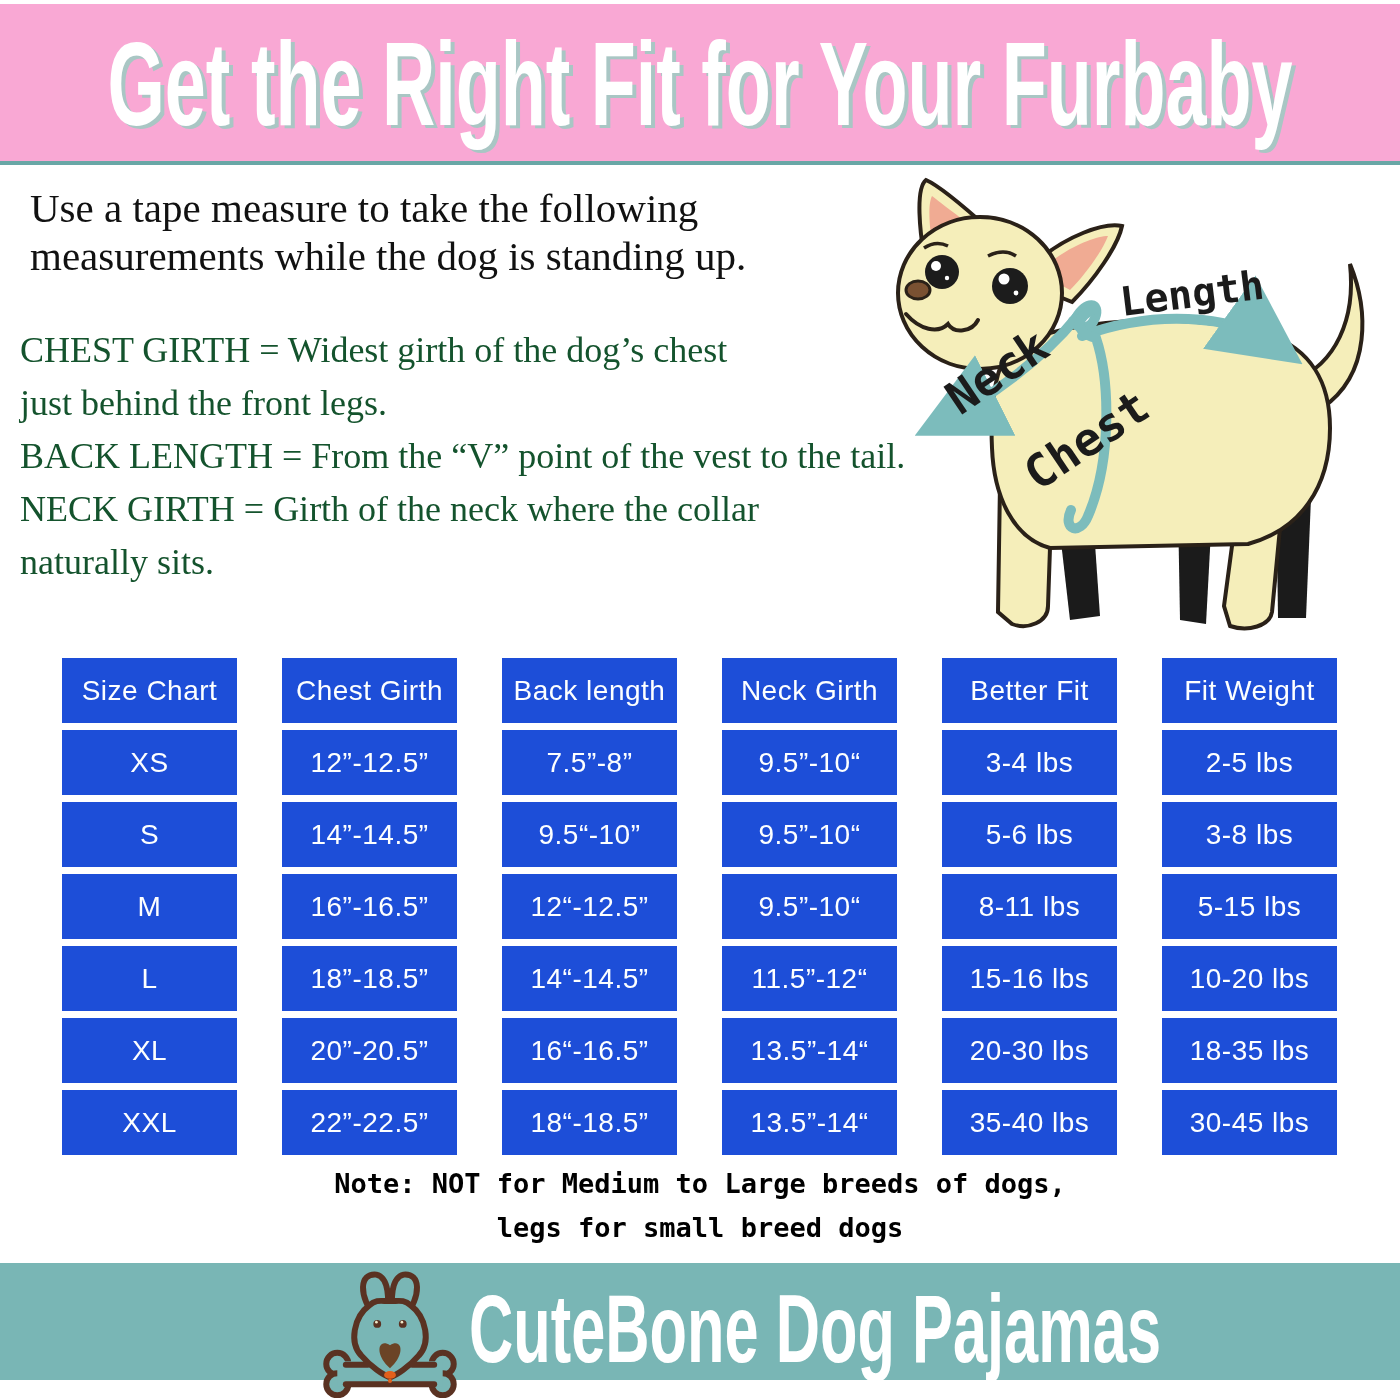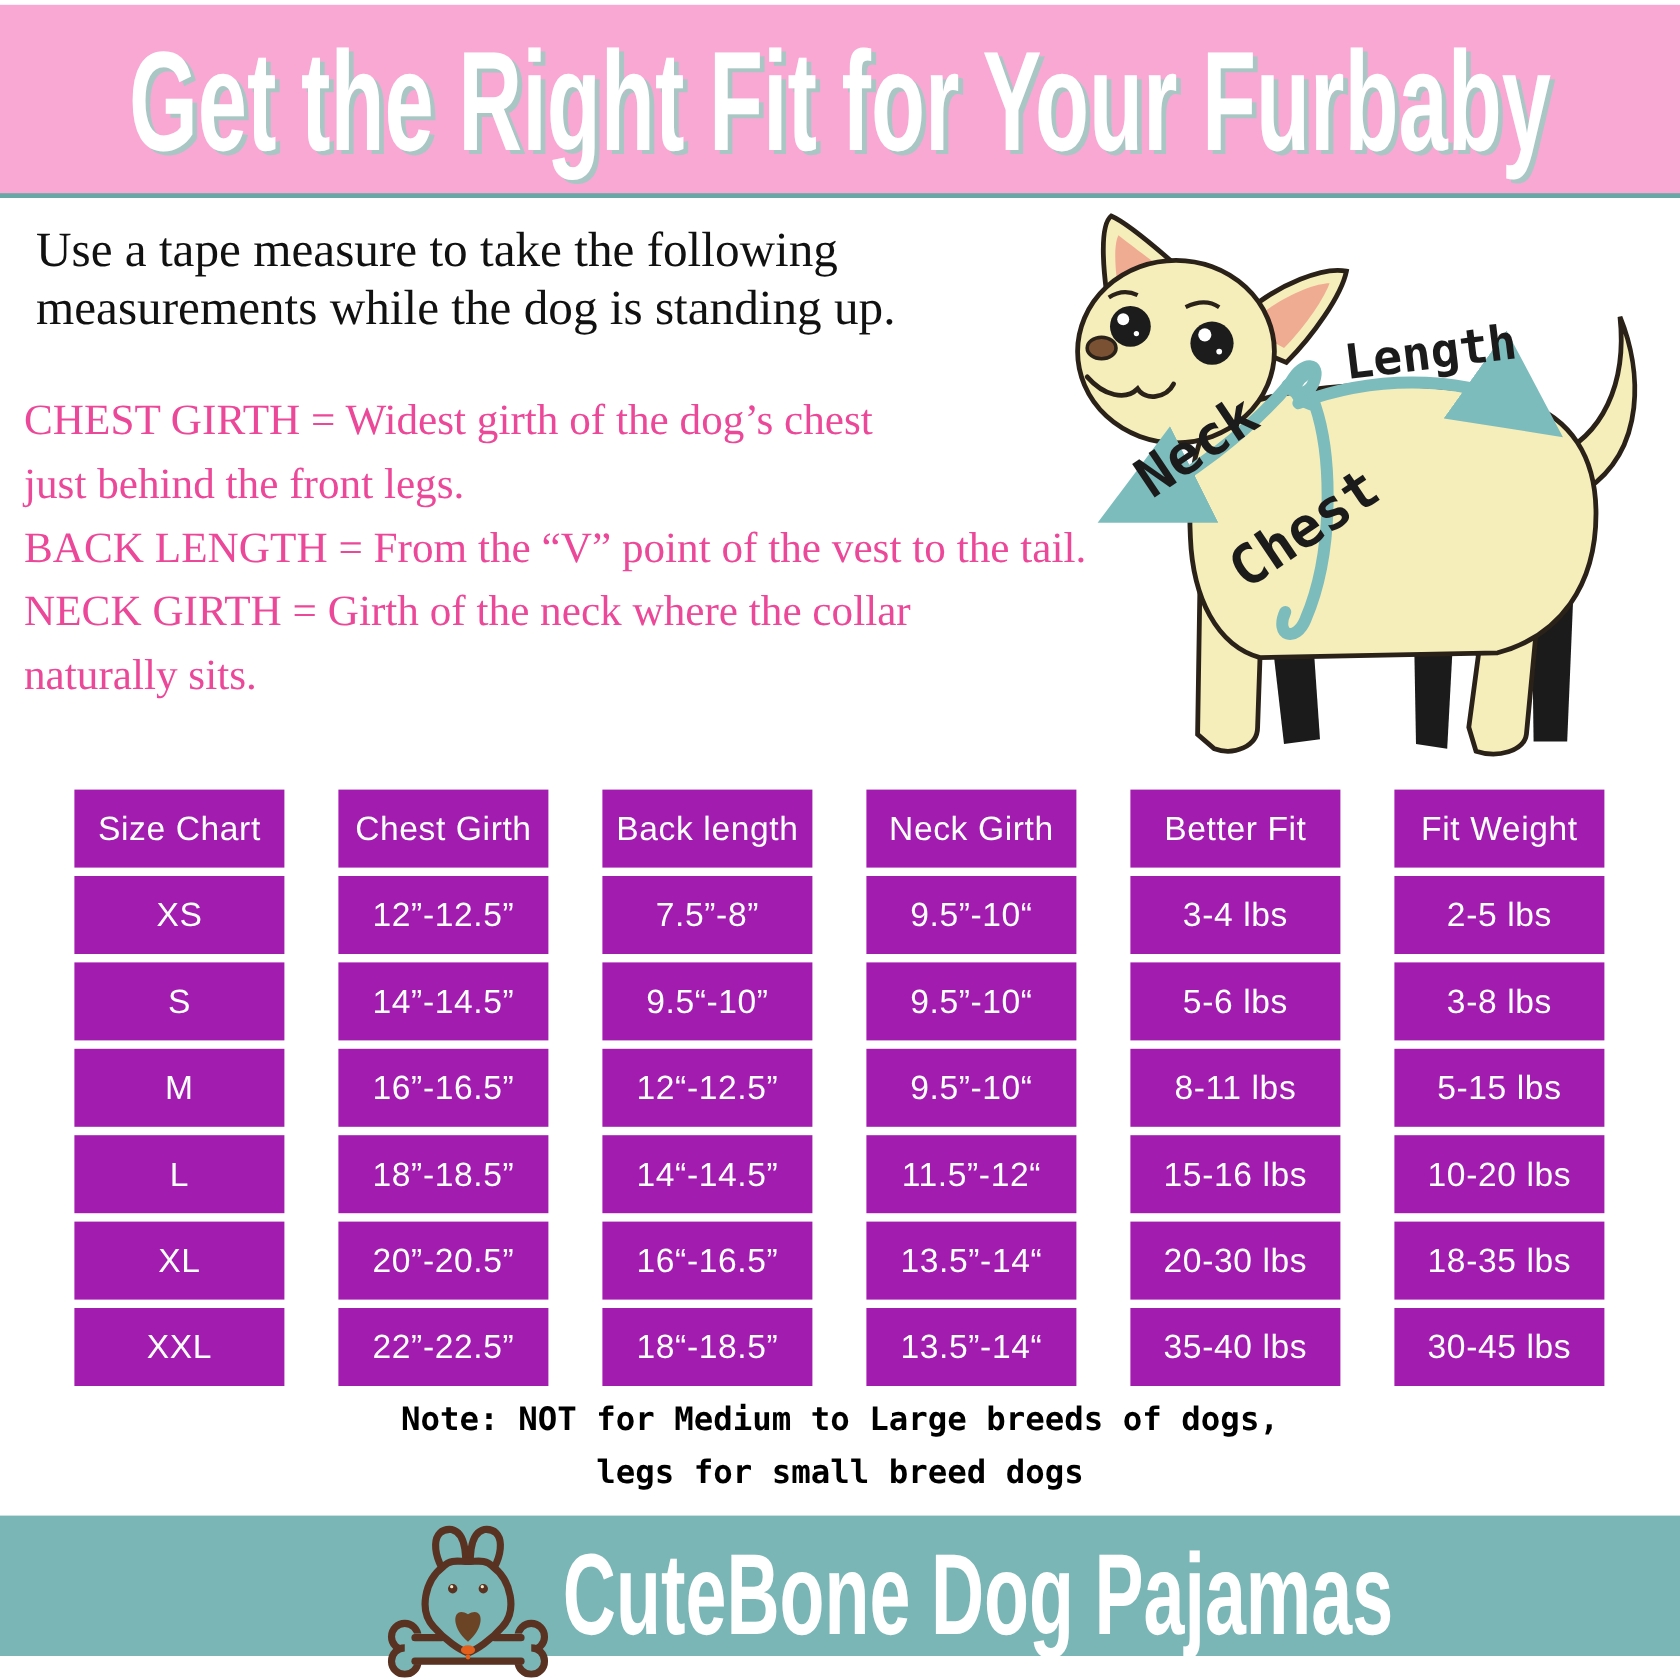--- a/index.html
+++ b/index.html
@@ -9,30 +9,30 @@
 
   
   .banner{left:0;top:4px;width:1400px;height:161px;background:#f9a8d4;}
   .banner .edge{position:absolute;left:0;bottom:0;width:100%;height:4px;background:#69a7a6;}
   .banner svg{position:absolute;left:0;top:0;}
 
   
   .intro{left:30px;top:184px;font-family:"Liberation Serif",serif;font-size:41px;
          line-height:48px;color:#111;}
   .defs{left:20px;top:324px;font-family:"Liberation Serif",serif;font-size:36px;
-        line-height:53px;color:#ec4899;z-index:3;}
+        line-height:53px;color:#14532d;z-index:3;}
 
   
   .dog-figure{left:880px;top:168px;width:520px;height:482px;z-index:2;}
 
   
   .size-table{left:62px;top:658px;display:grid;
       grid-template-columns:repeat(6,175px);column-gap:45px;
       grid-auto-rows:65px;row-gap:7px;}
-  .cell{background:#a21caf;color:#fdffff;display:flex;align-items:center;justify-content:center;
+  .cell{background:#1d4ed8;color:#fdffff;display:flex;align-items:center;justify-content:center;
         font-size:28px;letter-spacing:.5px;font-weight:400;}
 
   
   .note{left:0;top:1162px;width:1400px;text-align:center;color:#000;
         font-family:"DejaVu Sans Mono",monospace;font-weight:bold;font-size:27px;}
   .note div{line-height:44px;}
 
   
   .footer{left:0;top:1263px;width:1400px;height:117px;background:#79b6b5;}
   .footer svg{position:absolute;}

